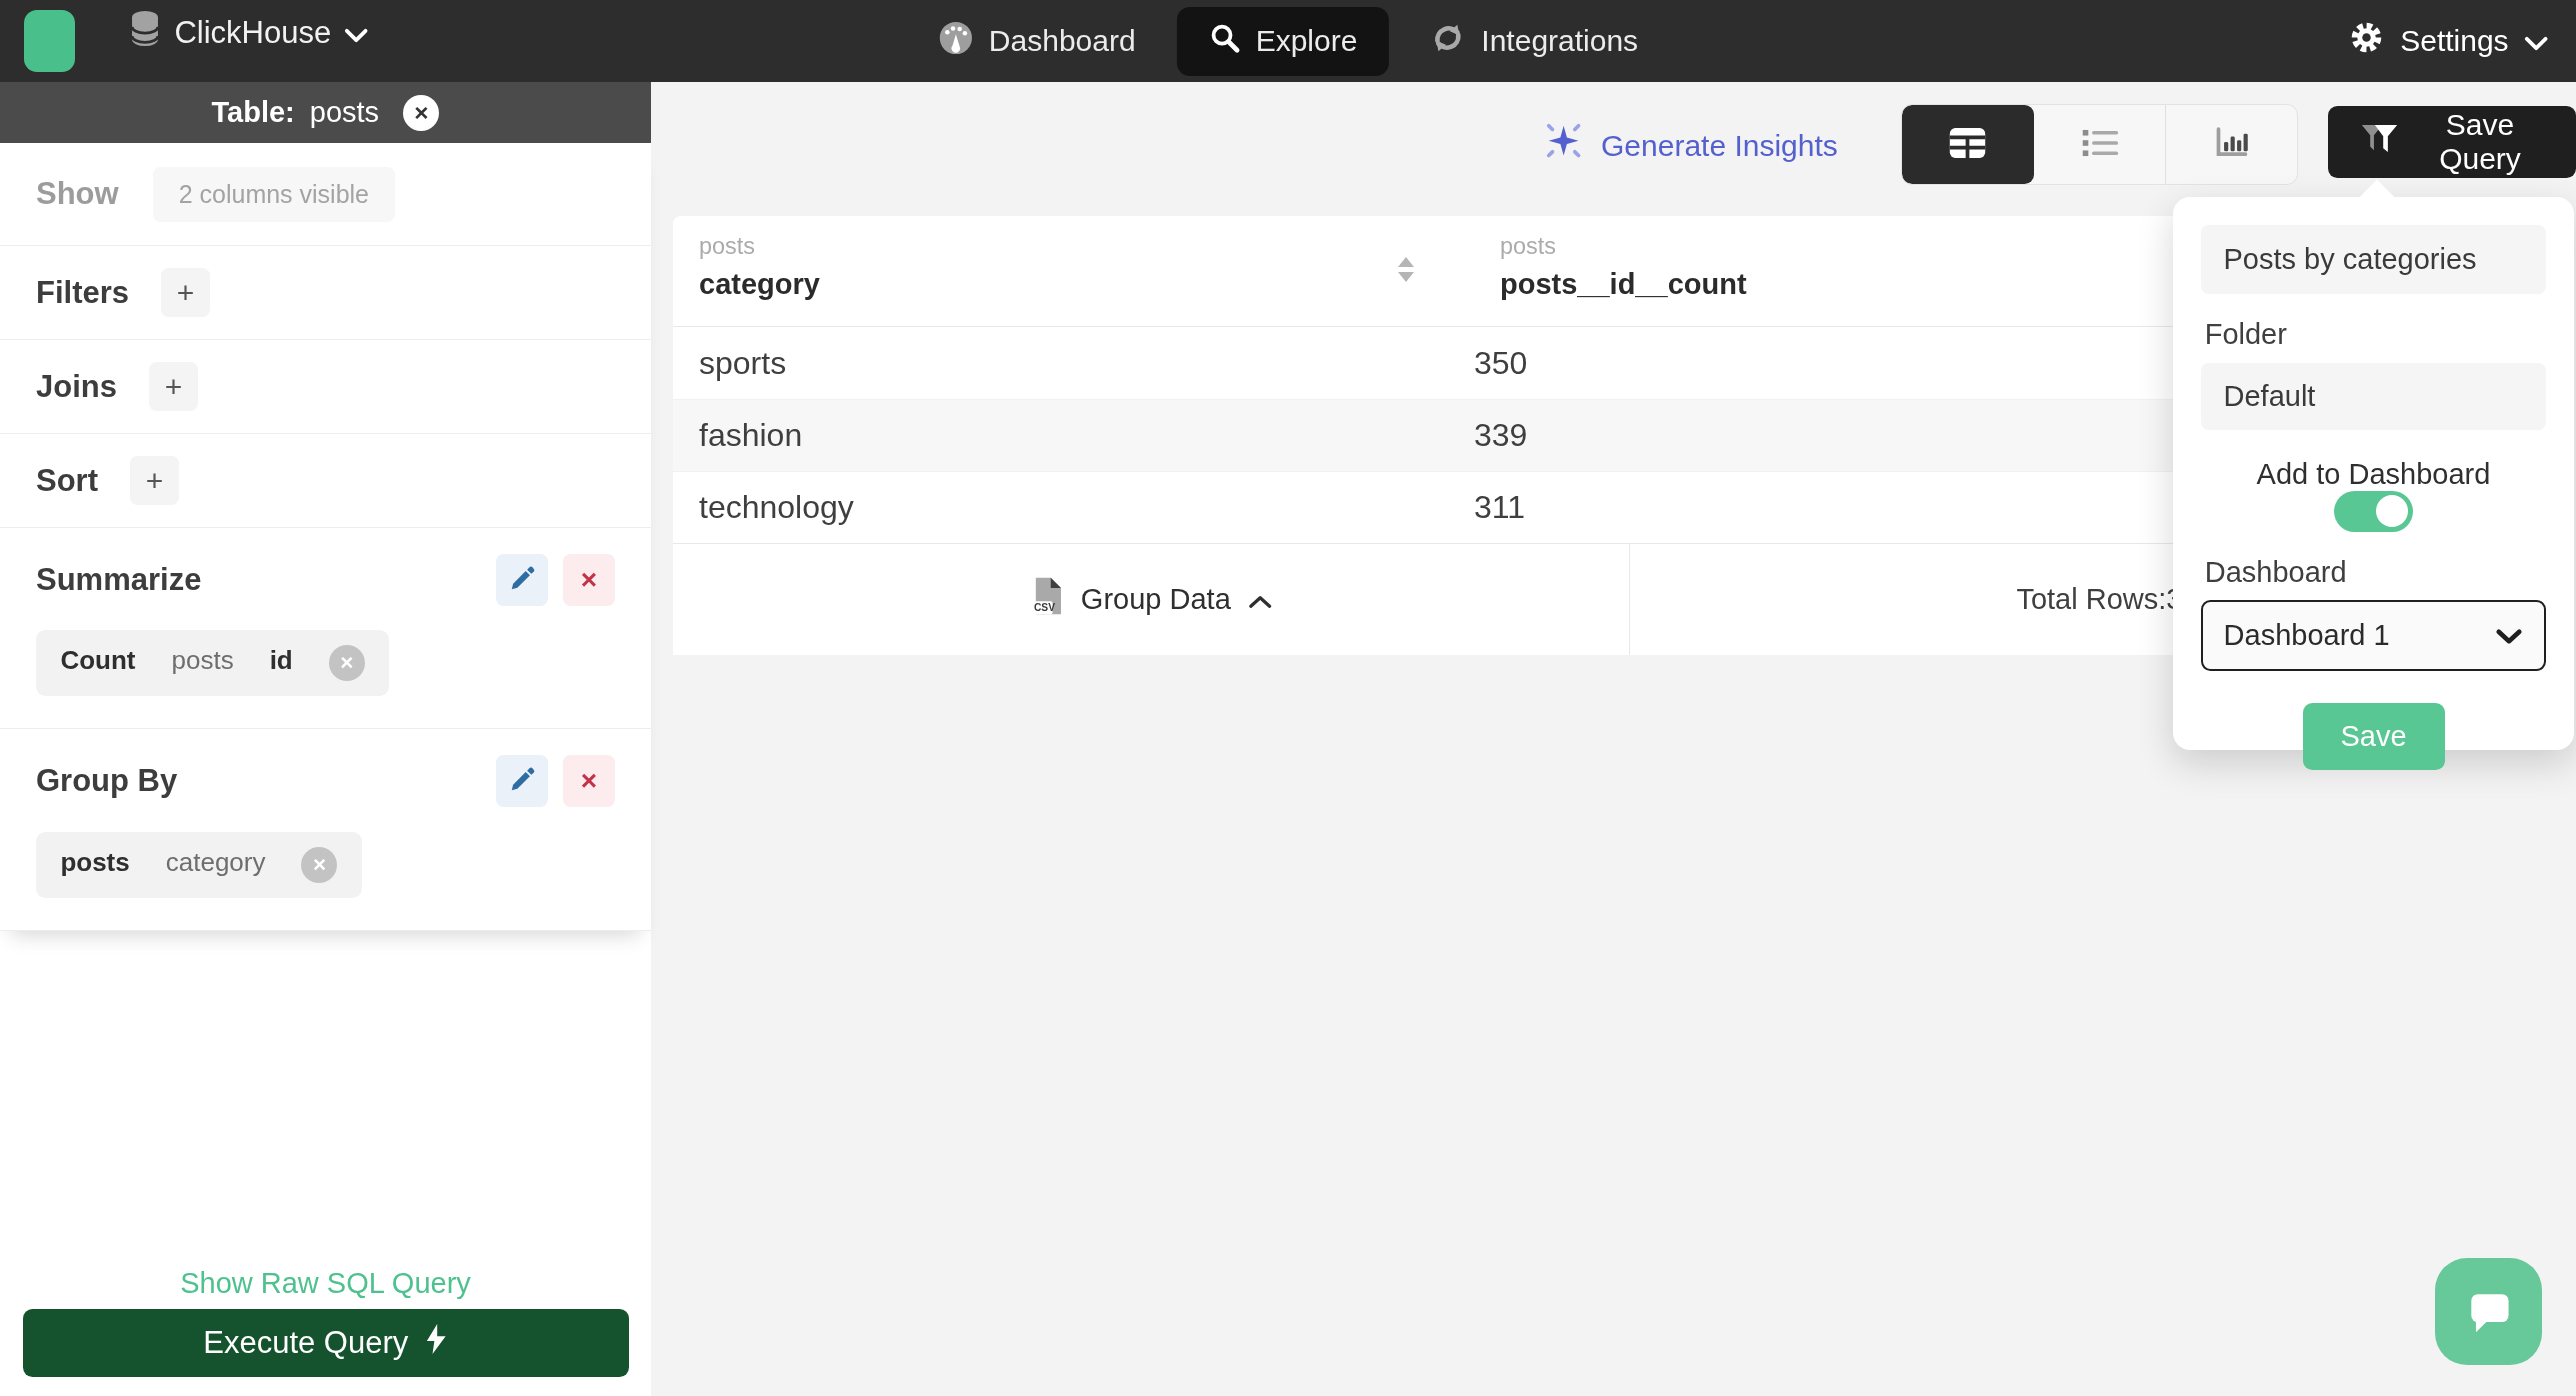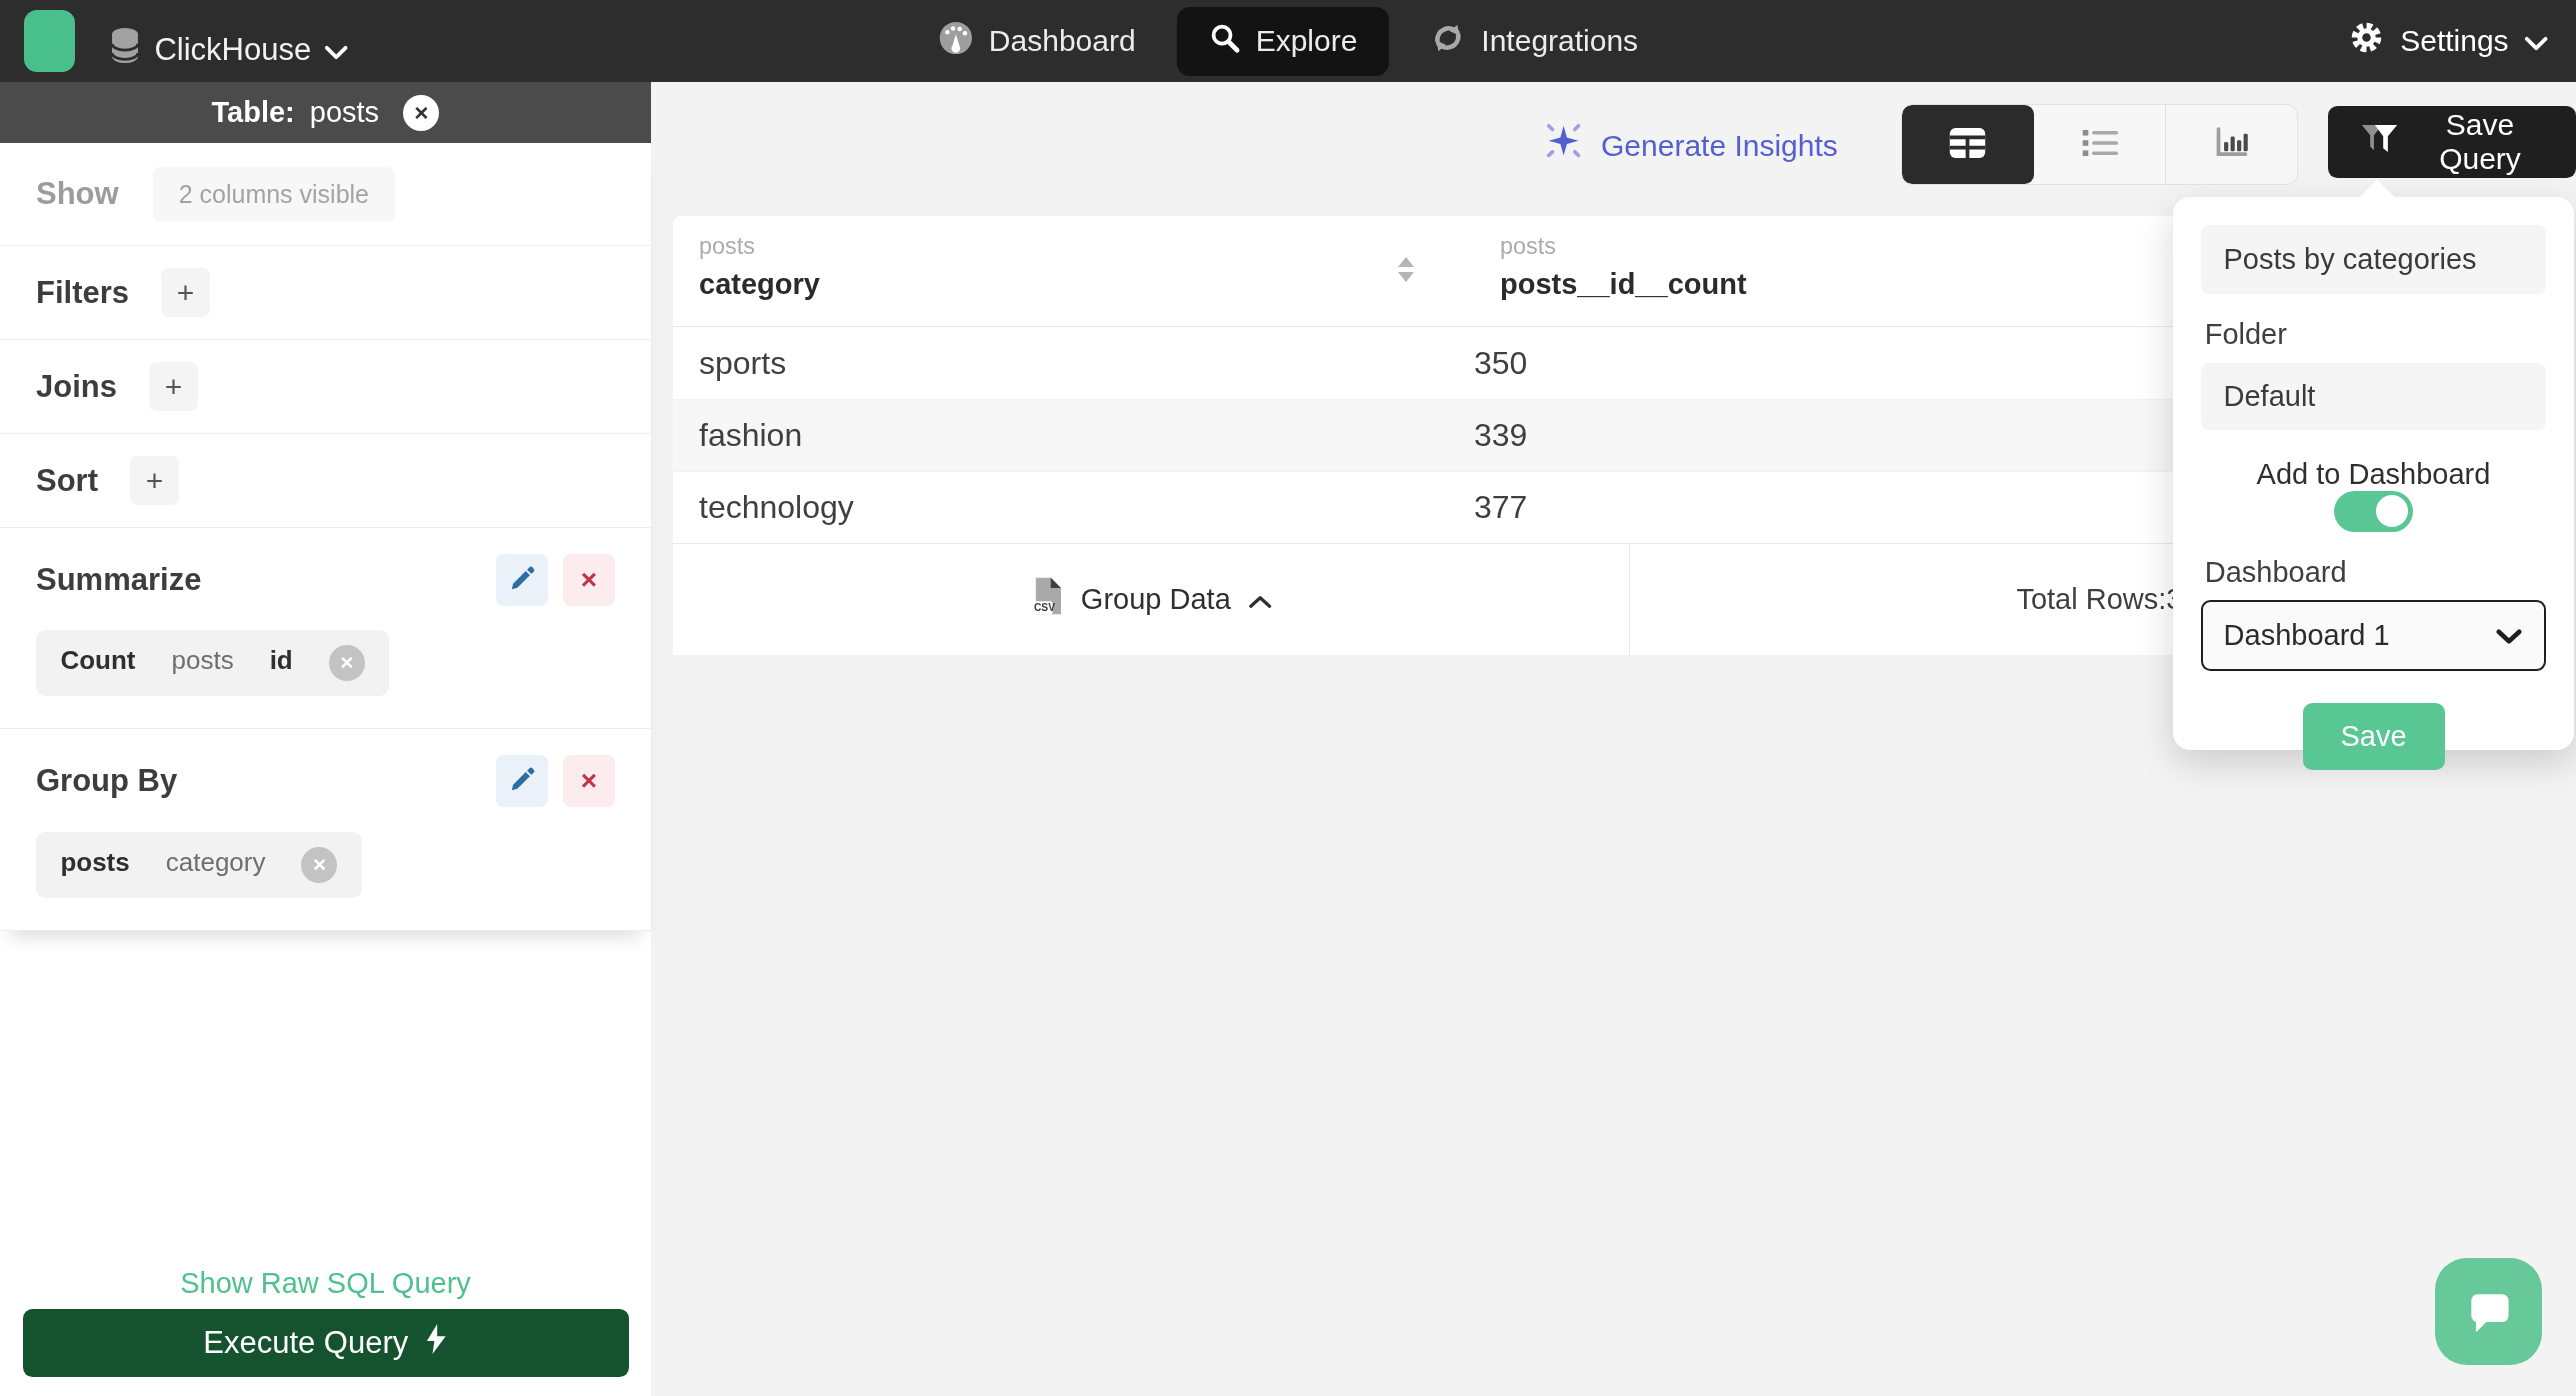--- a/index.html
+++ b/index.html
@@ -3,21 +3,21 @@
 <meta charset="utf-8">
 <style>
   * { margin:0; padding:0; box-sizing:border-box; }
   html,body { width:2576px; height:1397px; overflow:hidden; }
   body { font-family:"Liberation Sans", sans-serif; background:#f3f3f4; color:#3c3c3c; }
   .app { position:relative; width:2576px; height:1397px; }
 
   
   .nav { position:absolute; top:0; left:0; width:100%; height:82px; background:#2d2d2d;
          display:flex; align-items:center; }
-  .nav-left { display:flex; align-items:flex-end; gap:34px; padding-left:24.4px; }
+  .nav-left { display:flex; align-items:flex-start; gap:54px; padding-left:24.4px; }
   .logo { width:51px; height:62px; border-radius:13px; background:#49c08b; position:relative; overflow:hidden; }
   .logo::after { content:""; position:absolute; left:-26px; bottom:-28px; width:82px; height:97px;
                  border-radius:50%; border:15px solid #74d7a9; }
   .brand { display:flex; align-items:center; gap:13px; color:#f2f2f2; font-size:31px; cursor:pointer; }
   .nav-center { position:absolute; left:50%; transform:translateX(-50%); display:flex; align-items:center; gap:41px; }
   .nav-tab { display:flex; align-items:center; gap:15px; color:#ececec; font-size:30px; cursor:pointer; }
   .nav-tab.active { background:#131313; border-radius:13px; padding:15px 32px; }
   .nav-right { position:absolute; right:28px; display:flex; align-items:center; gap:15px;
                color:#fff; font-size:30px; cursor:pointer; }
 
@@ -354,21 +354,21 @@
     <div class="trow">
       <div class="td1">sports</div>
       <div class="td2">350</div>
     </div>
     <div class="trow zebra">
       <div class="td1">fashion</div>
       <div class="td2">339</div>
     </div>
     <div class="trow">
       <div class="td1">technology</div>
-      <div class="td2">377</div>
+      <div class="td2">311</div>
     </div>
 
     <div class="tfoot">
       <div class="tf-left">
         <span>
           <svg width="34" height="41" viewBox="0 0 36 44" style="font-size:31px">
             <path d="M6 2 H22 L33 13 V41 H6 Z" fill="#a9a9a9"></path>
             <polygon points="22,2 33,13 22,13" fill="#3f3f3f"></polygon>
             <rect x="2" y="27" width="22" height="14" rx="2" fill="#fff"></rect>
             <text x="4" y="38" font-size="11" font-weight="bold" fill="#3a3a3a" font-family="Liberation Sans, sans-serif">CSV</text>

